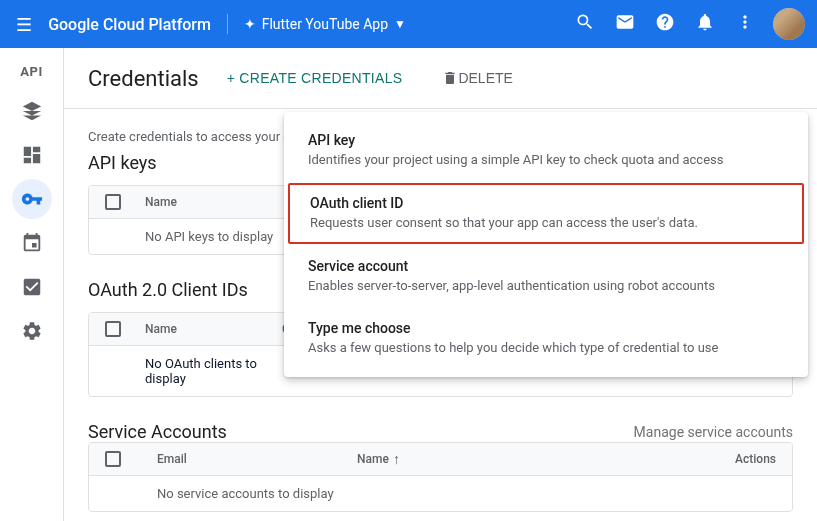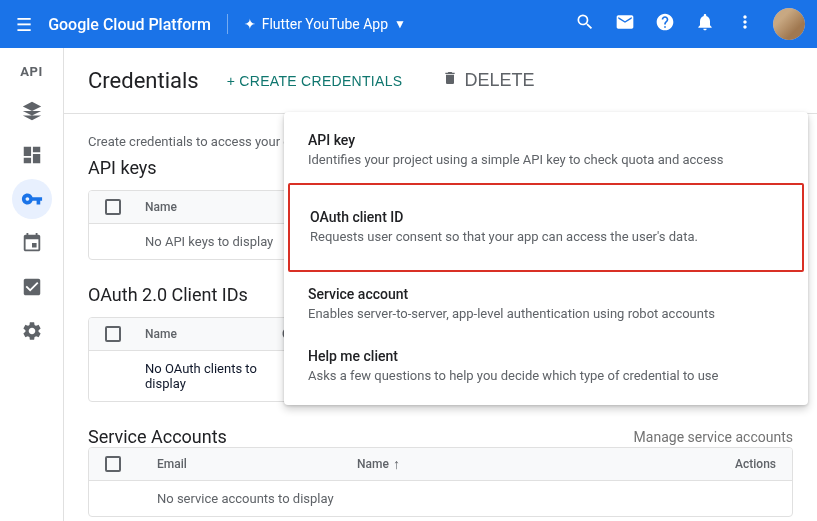--- a/index.html
+++ b/index.html
@@ -86,23 +86,22 @@
       cursor: pointer;
       padding: 6px 12px;
       border: none;
       background: none;
       letter-spacing: 0.3px;
     }
 
     .btn-delete {
       display: flex;
       align-items: flex-start;
-      gap: 6px;
-      color: #5f6368;
-      font-size: 18px;
+      color: #5f6368;
+      font-size: 14px;
       font-weight: 500;
       cursor: pointer;
       padding: 6px 12px;
       border: none;
       background: none;
     }
 
     
     .dropdown-overlay {
       position: absolute;
@@ -115,21 +114,21 @@
       z-index: 100;
       padding: 8px 0;
     }
     .dropdown-item {
       padding: 12px 24px;
       cursor: pointer;
     }
     .dropdown-item.selected {
       border: 2px solid #d93025;
       margin: 2px 4px;
-      padding: 24px 20px;
+      padding: 10px 20px;
       border-radius: 2px;
     }
     .dropdown-item-title {
       font-size: 14px;
       font-weight: 500;
       color: #202124;
       margin-bottom: 3px;
     }
     .dropdown-item-desc {
       font-size: 13px;
@@ -302,21 +301,21 @@
         <div class="dropdown-item-title">OAuth client ID</div>
         <div class="dropdown-item-desc">Requests user consent so that your app can access the user's data.</div>
       </div>
 
       <div class="dropdown-item">
         <div class="dropdown-item-title">Service account</div>
         <div class="dropdown-item-desc">Enables server-to-server, app-level authentication using robot accounts</div>
       </div>
 
       <div class="dropdown-item">
-        <div class="dropdown-item-title">Help me client</div>
+        <div class="dropdown-item-title">Type me choose</div>
         <div class="dropdown-item-desc">Asks a few questions to help you decide which type of credential to use</div>
       </div>
     </div>
 
     <div class="section" style="margin-top: 4px;">
       <p class="section-notice" style="font-size:13px; color:#5f6368; margin-bottom: 8px;">Create credentials to access your enabled APIs or to create your app ID</p>
       <h2 class="section-title">API keys</h2>
       <div class="table-wrapper">
         <div class="table-header api-keys-grid">
           <div class="checkbox"></div>

